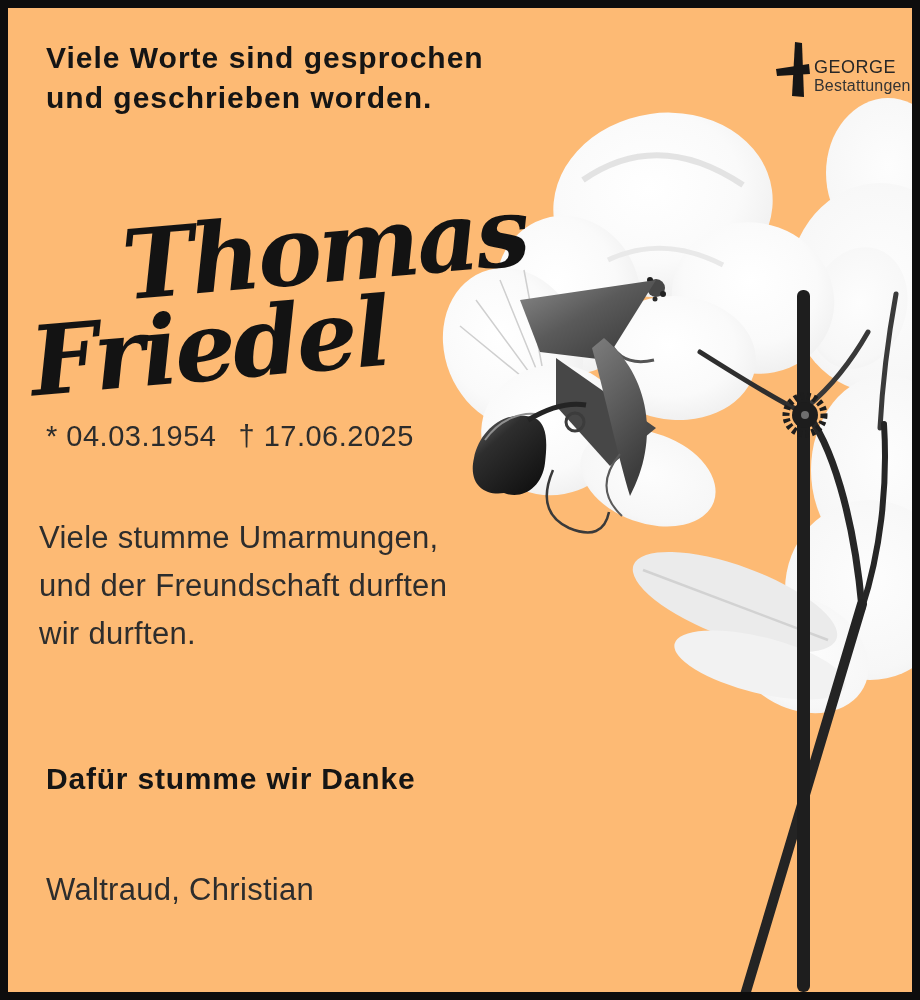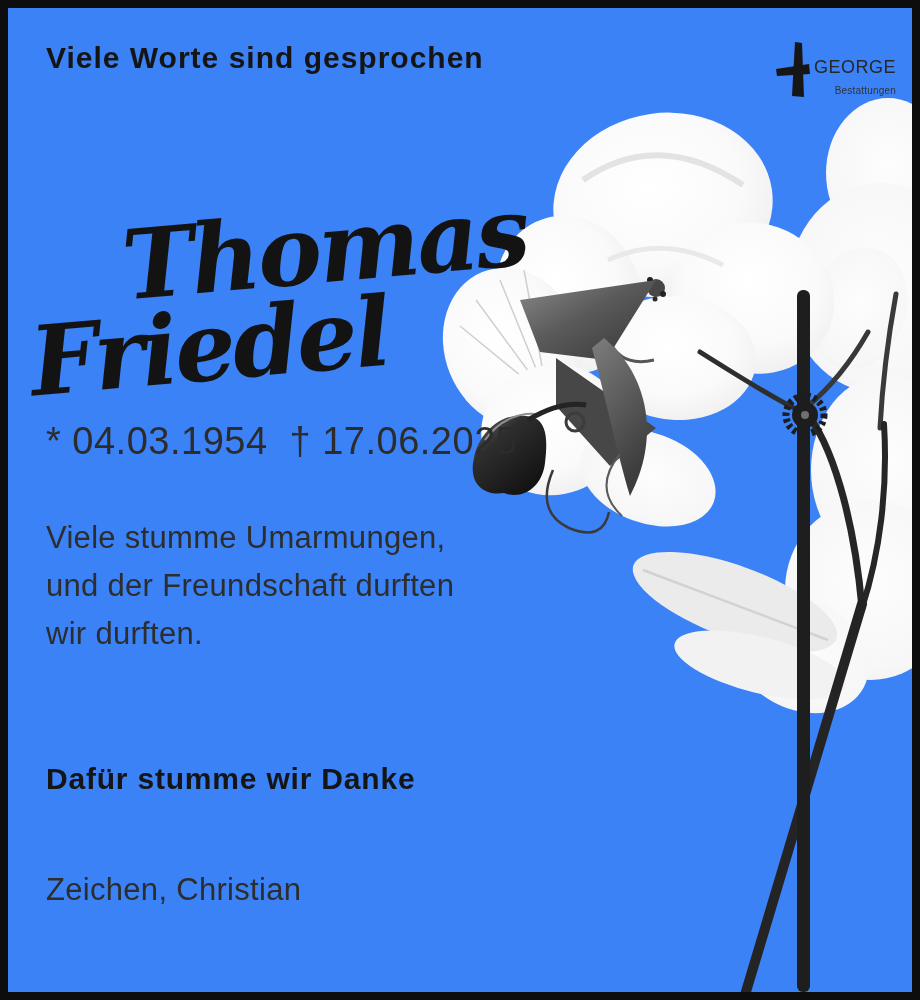--- a/index.html
+++ b/index.html
@@ -1,41 +1,41 @@
 <!DOCTYPE html>
 <html><head>
 <meta charset="utf-8">
 <style>
   html,body{margin:0;padding:0;background:#ffffff;}
   .page{
-    position:relative;width:920px;height:1000px;background:#3b82f6;
+    position:relative;width:920px;height:1000px;background:#fdba74;
     overflow:hidden;font-family:"Liberation Sans",sans-serif;color:#1a1a1a;
   }
   .frame{position:absolute;inset:0;border:8px solid #0d0d0d;z-index:50;pointer-events:none;}
   .photo{position:absolute;left:8px;top:8px;z-index:1;}
   .content{position:absolute;z-index:10;}
 
   .heading{left:46px;top:38px;font-size:30px;font-weight:800;line-height:40px;
            letter-spacing:1px;color:#151515;}
   .logo{left:776px;top:42px;width:130px;height:60px;}
   .logo-cross{position:absolute;left:0;top:0;}
   .logo-text{position:absolute;left:38px;top:16px;line-height:1;}
   .logo-name{font-size:18px;letter-spacing:.5px;color:#272727;font-weight:500;}
-  .logo-sub{font-size:10px;color:#333;margin-top:10px;letter-spacing:.2px;}
+  .logo-sub{font-size:16px;color:#333;margin-top:2px;letter-spacing:.2px;}
 
   .script{position:absolute;z-index:10;font-family:"DejaVu Serif",serif;
           font-style:italic;font-weight:700;color:#131313;letter-spacing:-3px;
           transform:rotate(-5deg);white-space:nowrap;}
   .script.first{left:122px;top:192px;font-size:96px;}
   .script.last{left:30px;top:290px;font-size:96px;}
 
-  .dates{left:46px;top:420px;font-size:38px;color:#2c2c2c;letter-spacing:.5px;}
+  .dates{left:46px;top:420px;font-size:29px;color:#2c2c2c;letter-spacing:.5px;}
   .dates span{margin-right:22px;}
 
-  .message{left:46px;top:514px;font-size:31px;line-height:48px;color:#2d2d2d;
+  .message{left:39px;top:514px;font-size:31px;line-height:48px;color:#2d2d2d;
            letter-spacing:.3px;}
   .thanks{left:46px;top:762px;font-size:30px;font-weight:800;letter-spacing:.8px;
           color:#151515;}
   .family{left:46px;top:866px;font-size:31px;line-height:48px;color:#2d2d2d;
           letter-spacing:.3px;}
 </style>
 </head>
 <body>
 
 <div class="page">
@@ -133,23 +133,24 @@
     </g>
     <g>
       <circle cx="797" cy="407" r="19" fill="none" stroke="#1d1d1d" stroke-width="7" stroke-dasharray="3.5 3"></circle>
       <circle cx="797" cy="407" r="13" fill="#1d1d1d"></circle>
       <circle cx="797" cy="407" r="4" fill="#6f6f6f"></circle>
     </g>
   </svg>
 
   <div class="content heading" style="position:absolute;">
     <div>Viele Worte sind gesprochen</div>
+    <div>und geschrieben worden.</div>
   </div>
 
-  <div class="content logo" style="position:absolute;text-align:right;">
+  <div class="content logo" style="position:absolute;">
     <svg class="logo-cross" width="34" height="56" viewBox="0 0 34 56" aria-hidden="true">
       <polygon points="19,0 26,1 28,55 16,54" fill="#161616"></polygon>
       <polygon points="0,27 33,22 34,32 1,34" fill="#161616"></polygon>
     </svg>
     <div class="logo-text">
       <div class="logo-name">GEORGE</div>
       <div class="logo-sub">Bestattungen</div>
     </div>
   </div>
 
@@ -162,17 +163,17 @@
 
   <div class="content message" style="position:absolute;">
     <div>Viele stumme Umarmungen,</div>
     <div>und der Freundschaft durften</div>
     <div>wir durften.</div>
   </div>
 
   <div class="content thanks" style="position:absolute;">Dafür stumme wir Danke</div>
 
   <div class="content family" style="position:absolute;">
-    <div>Zeichen, Christian</div>
+    <div>Waltraud, Christian</div>
   </div>
 
   <div class="frame"></div>
 </div>
 
 </body></html>

